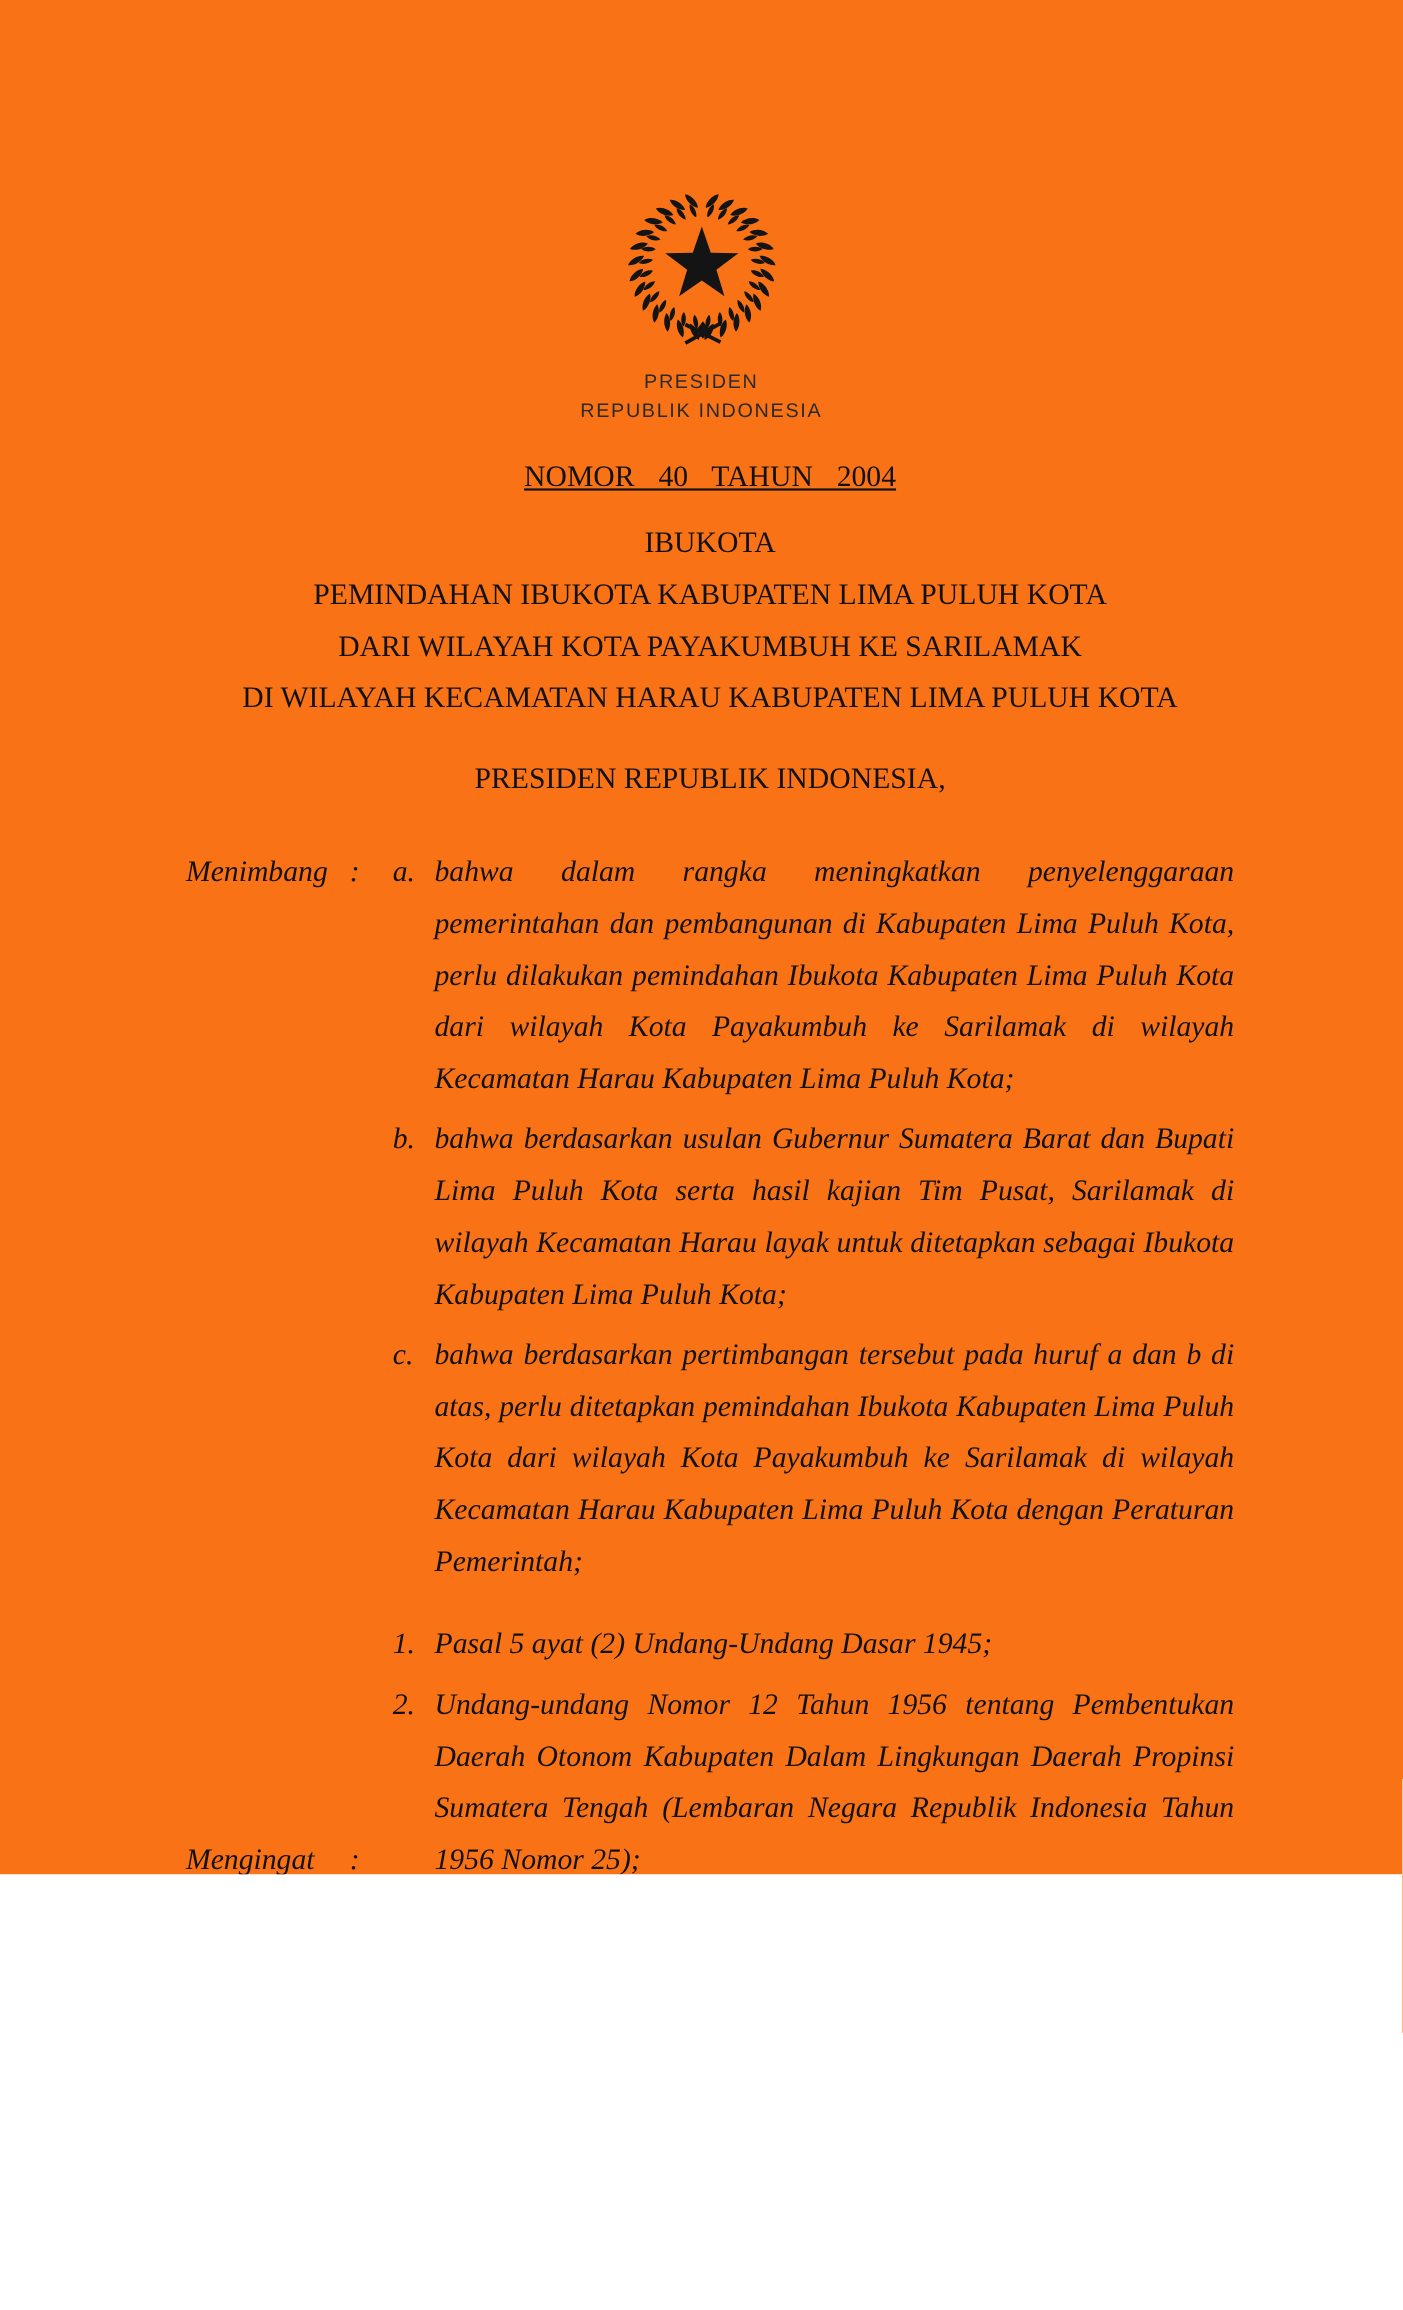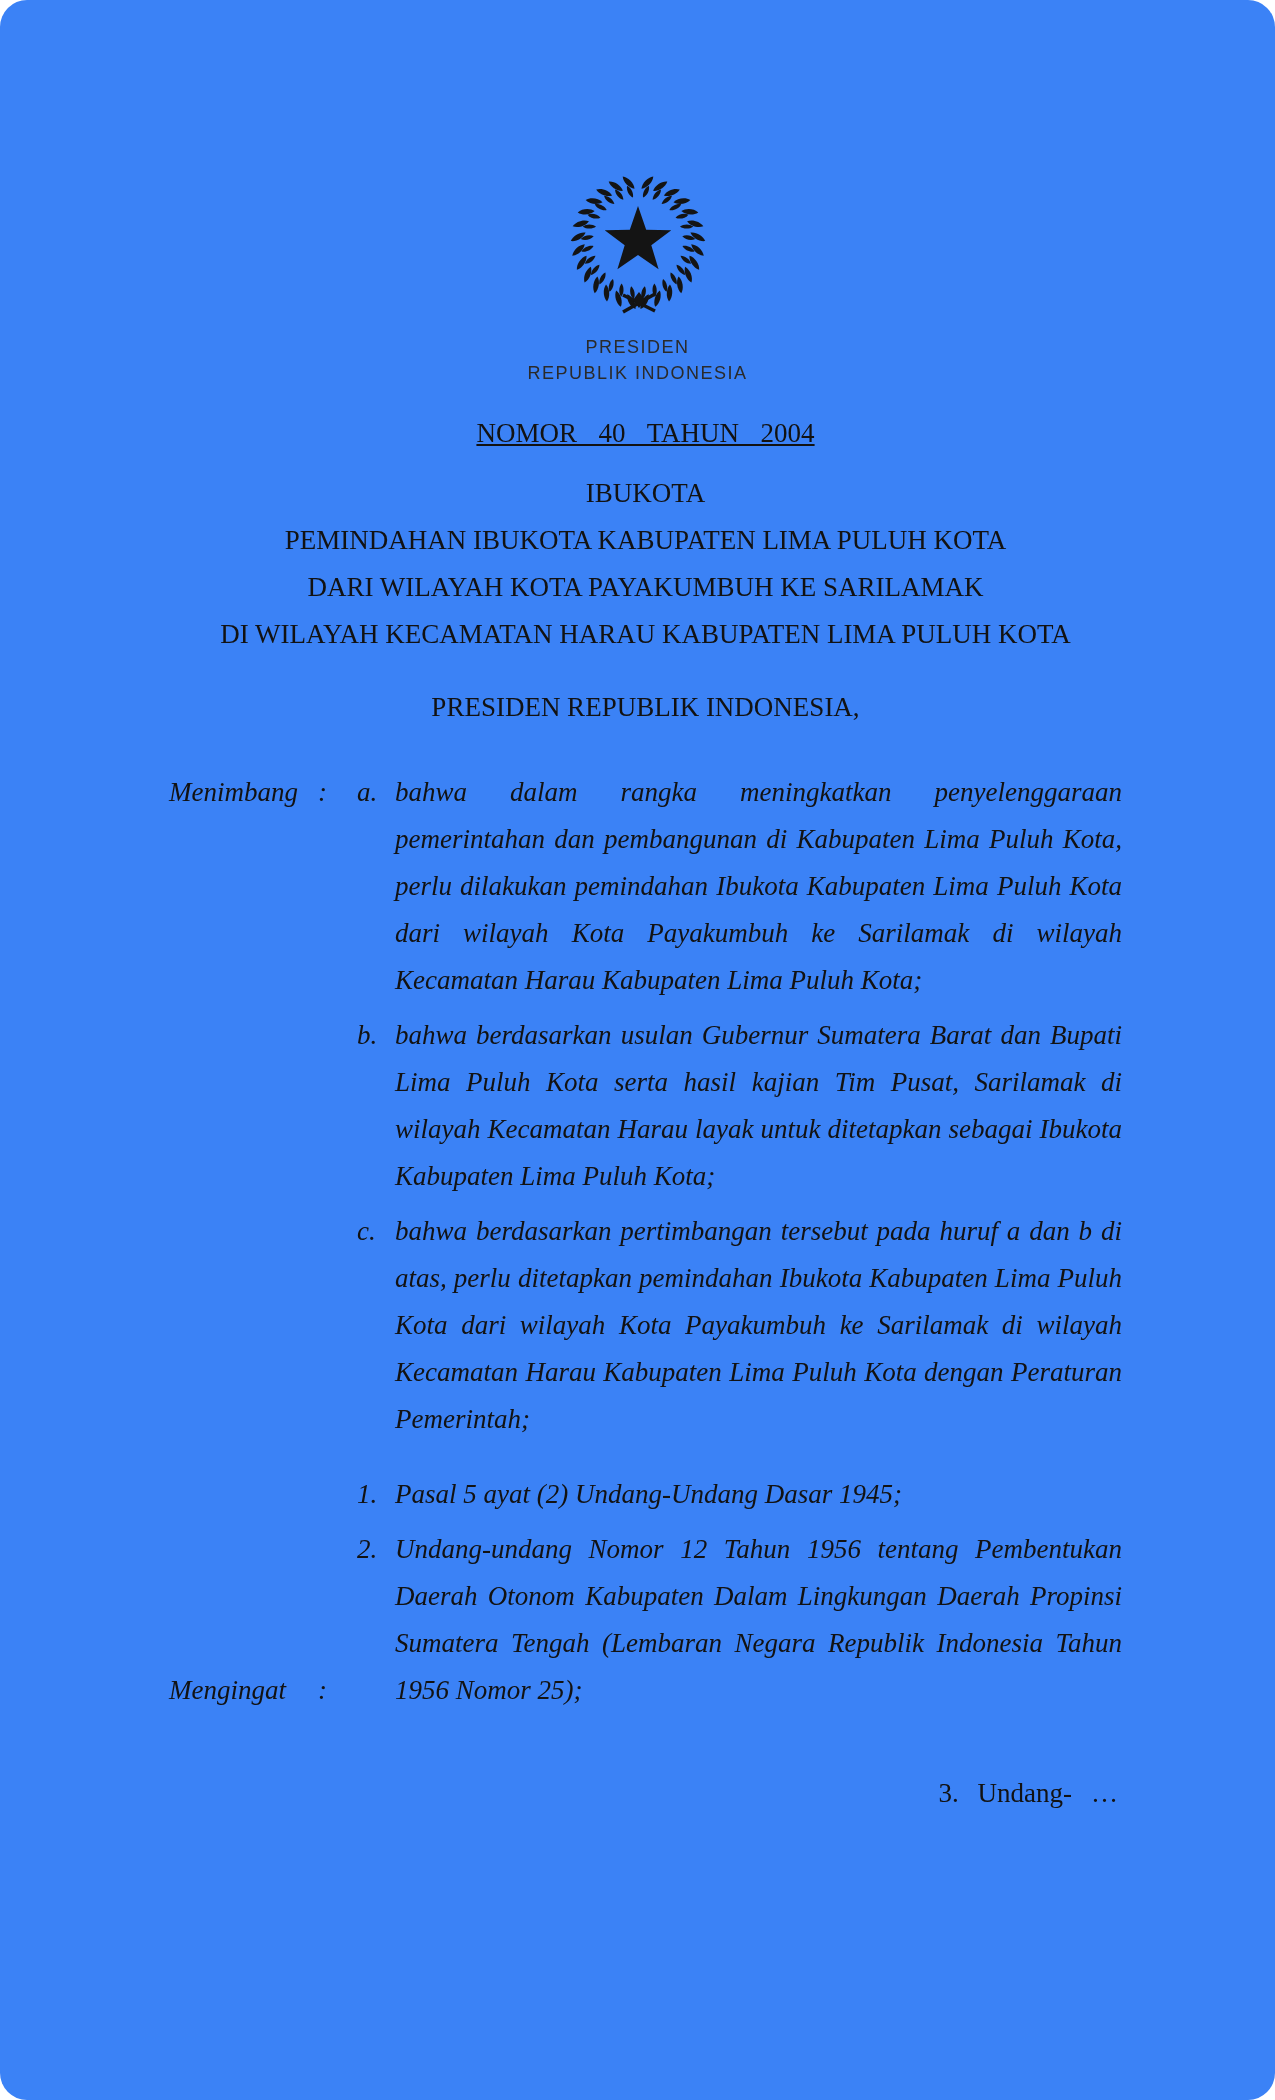--- a/index.html
+++ b/index.html
@@ -1,25 +1,24 @@
 <!DOCTYPE html>
 <html><head>
 <meta charset="utf-8">
 <style>
   html, body { margin: 0; padding: 0; background: #ffffff; }
   .page {
     position: relative;
     width: 1275px;
-    height: 2100px;
+    height: 1704px;
     margin: 0 auto;
-    background: #3b82f6;
+    background: #f97316;
     color: #121212;
     font-family: "Liberation Serif", serif;
     overflow: hidden;
-    border-radius: 27px;
   }
   
   .header { text-align: center; padding-top: 170px; }
   .emblem { display: block; margin: 0 auto; width: 172px; height: 152px; }
   .letterhead {
     font-family: "Liberation Sans", sans-serif;
     color: #2a2a2a;
     letter-spacing: 1.5px;
     font-size: 18px;
     line-height: 26px;

